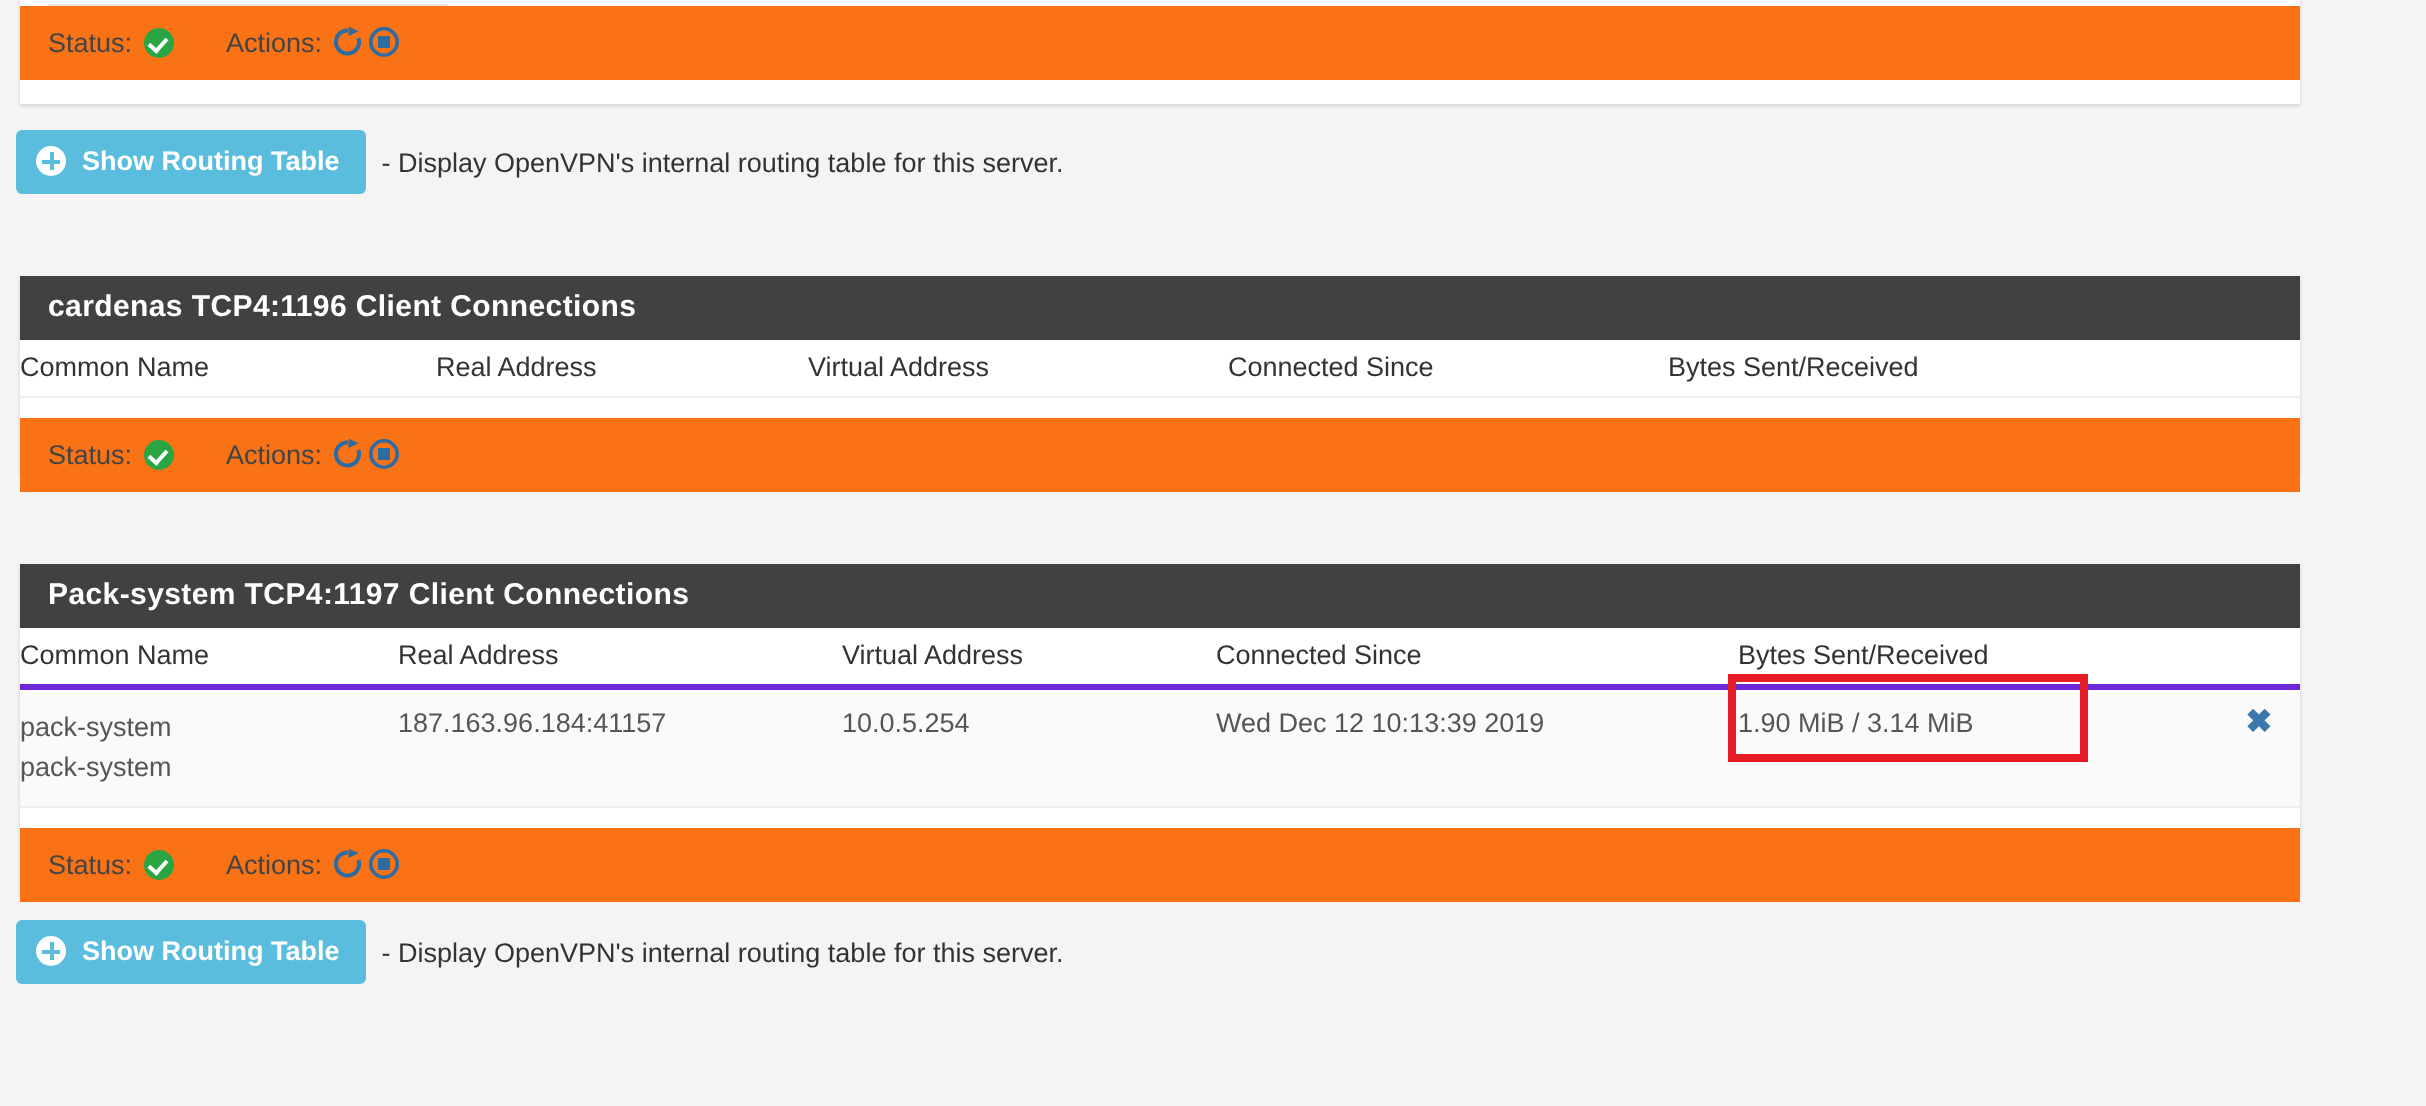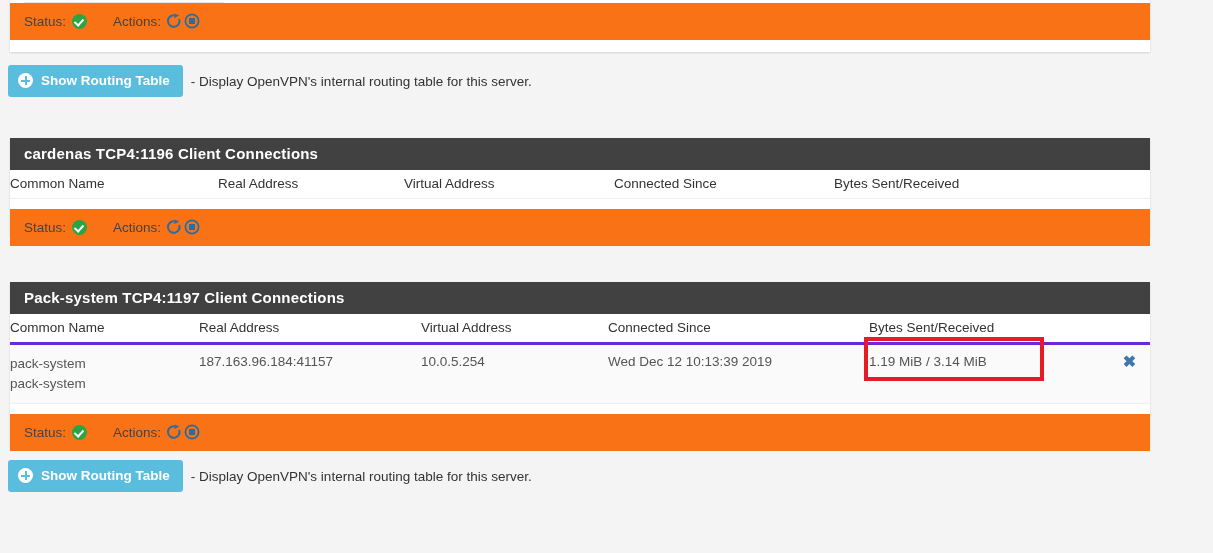--- a/index.html
+++ b/index.html
@@ -288,21 +288,21 @@
         </thead>
         <tbody>
           <tr>
             <td class="cell-pad">
               <span class="cn-line">pack-system</span>
               <span class="cn-line">pack-system</span>
             </td>
             <td>187.163.96.184:41157</td>
             <td>10.0.5.254</td>
             <td>Wed Dec 12 10:13:39 2019</td>
-            <td>1.19 MiB / 3.14 MiB</td>
+            <td>1.90 MiB / 3.14 MiB</td>
             <td style="text-align:center;">
               <span class="icon-del">✖</span>
             </td>
           </tr>
           <tr class="empty-row">
             <td colspan="6"></td>
           </tr>
         </tbody>
       </table>
       <div class="status-row">

